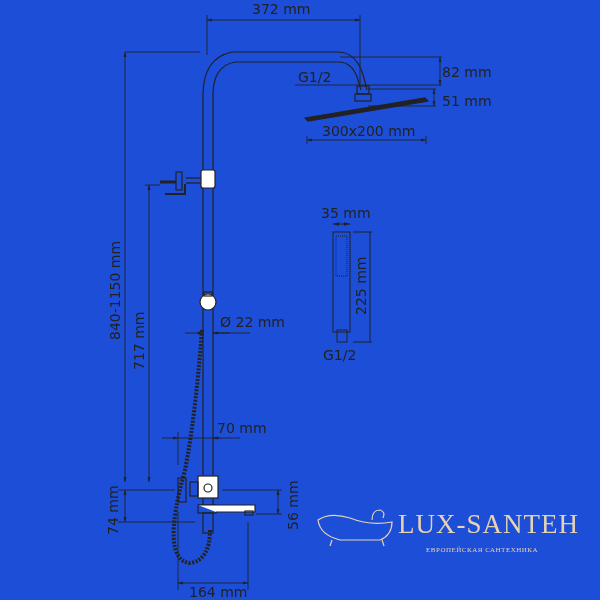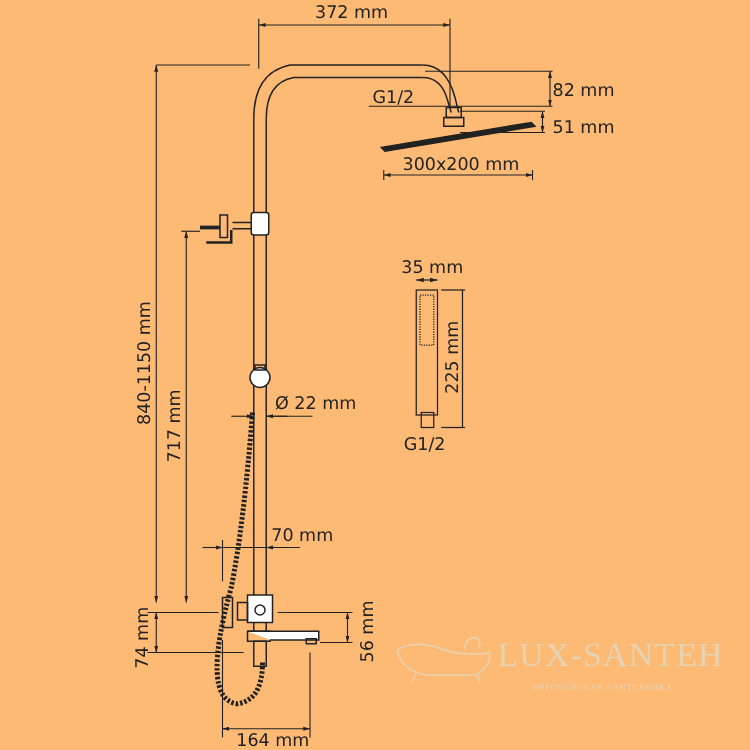--- a/index.html
+++ b/index.html
@@ -1,16 +1,16 @@
 <!DOCTYPE html>
 <html><head>
   <meta charset="utf-8">
   <style>
     html, body { margin: 0; padding: 0; background: #ffffff; }
-    .canvas { position: relative; width: 600px; height: 600px; background: #fdba74; overflow: hidden; }
+    .canvas { position: relative; width: 600px; height: 600px; background: #1d4ed8; overflow: hidden; }
     svg { position: absolute; left: 0; top: 0; }
     .dim { font-family: "DejaVu Sans", sans-serif; font-size: 14px; fill: #222222; }
     .logo-title { font-family: "Liberation Serif", serif; font-size: 27px; fill: #e6d3b3; letter-spacing: 1px; }
     .logo-sub { font-family: "Liberation Serif", serif; font-size: 7px; fill: #e6d3b3; letter-spacing: 0.5px; }
   </style>
 </head>
 <body>
 
 <div class="canvas">
 <svg width="600" height="600" viewBox="0 0 600 600">

